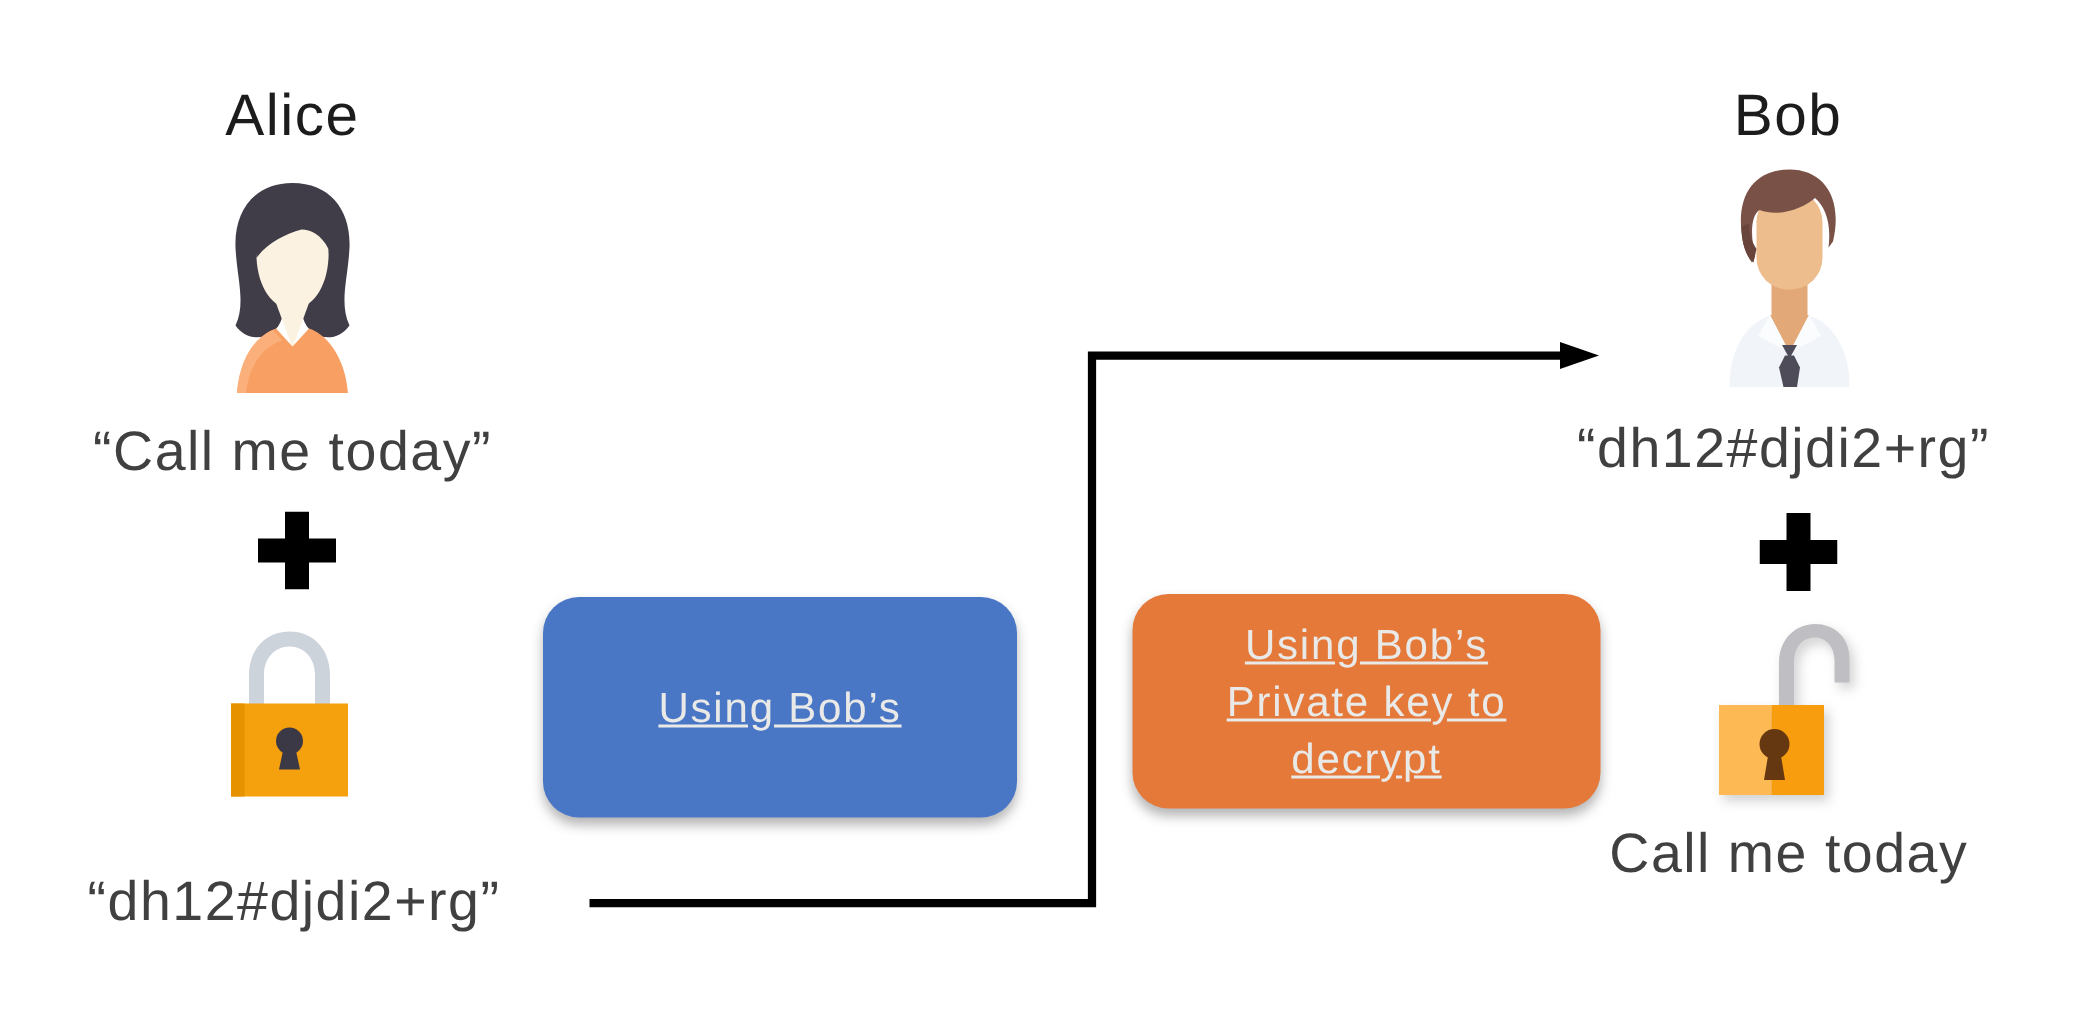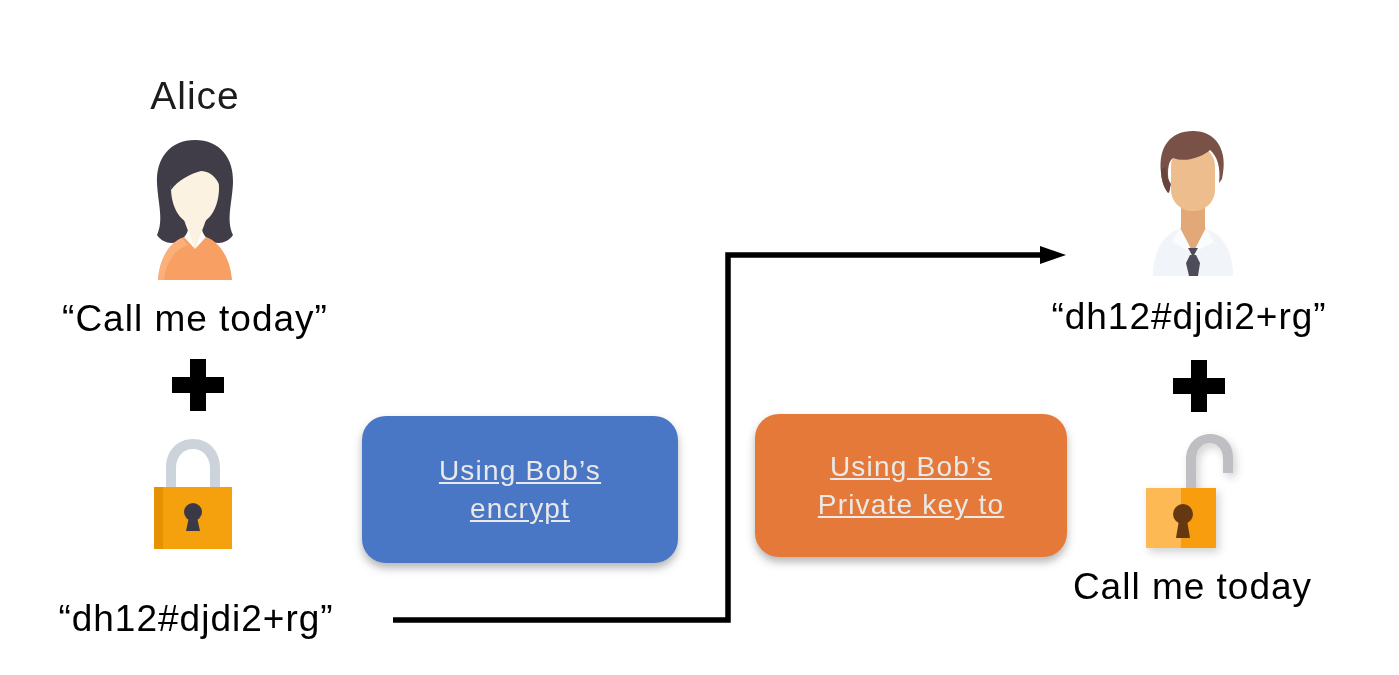--- a/index.html
+++ b/index.html
@@ -4,29 +4,28 @@
 <style>
   html, body { margin: 0; padding: 0; background: #ffffff; }
   .canvas {
     position: relative;
     width: 1399px;
     height: 641px;
     background: #ffffff;
     font-family: "Liberation Sans", sans-serif;
     color: #1c1c1c;
     overflow: hidden;
-    margin-top: 18px;
   }
   .abs { position: absolute; }
   .big-text {
     position: absolute;
     font-size: 37px;
     letter-spacing: 1px;
     text-align: center;
-    color: #000000;
+    color: #404040;
     white-space: nowrap;
     font-weight: 400;
   }
   .actor-name {
     position: absolute;
     font-size: 39px;
     letter-spacing: 1px;
     text-align: center;
     color: #1c1c1c;
     white-space: nowrap;
@@ -79,33 +78,34 @@
     <rect x="6" y="52" width="78" height="62" fill="#f5a00d"></rect>
     <rect x="6" y="52" width="9" height="62" fill="#e69200"></rect>
     <circle cx="45" cy="77" r="9" fill="#3c3947"></circle>
     <path d="M41,82 L49,82 L52,96 L38,96 Z" fill="#3c3947"></path>
   </svg>
 
   <div class="big-text" style="left:15px; top:580px; width:362px;">“dh12#djdi2+rg”</div>
 
   <div class="process-box encrypt-box">
     <span>Using Bob’s</span>
-    <span>encrypt</span>
   </div>
 
   <div class="process-box decrypt-box">
     <span>Using Bob’s</span>
     <span>Private key to</span>
+    <span>decrypt</span>
   </div>
 
   <svg class="abs arrow-layer" width="1399" height="675" viewBox="0 0 1399 675" aria-hidden="true">
     <path d="M393,602 L728,602 L728,237 L1043,237" fill="none" stroke="#000000" stroke-width="5.5"></path>
     <polygon points="1040,228 1040,246 1066,237" fill="#000000"></polygon>
   </svg>
 
+  <div class="actor-name" style="left:1097px; top:56px; width:190px;">Bob</div>
 
   <svg class="abs" style="left:1141px; top:111px;" width="104" height="147" viewBox="0 0 104 147" aria-hidden="true">
     <rect x="40" y="66" width="24" height="40" fill="#e3a878"></rect>
     <rect x="30" y="16" width="44" height="66" rx="21" fill="#edbd8d"></rect>
     <path d="M52,2 C30,2 17,17 20,44 C21,54 24,60 27,64 L29,60 C26,46 26,33 32,29 C45,34 61,28 69,21 C76,27 80,38 78,54 L81,50 C88,20 74,2 52,2 Z" fill="#7a5146"></path>
     <path d="M20,40 C20,53 24,61 28,64 L30,55 C27,50 25,46 25,38 Z" fill="#69443b"></path>
     <path d="M12,147 C12,117 27,102 41,99 L52,99 L63,99 C77,102 92,117 92,147 Z" fill="#f1f4f9"></path>
     <path d="M39,99 L65,99 L52,124 Z" fill="#e3a878"></path>
     <path d="M39,99 L52,124 L31,113 Z" fill="#fbfcfe"></path>
     <path d="M65,99 L73,113 L52,124 Z" fill="#fbfcfe"></path>

